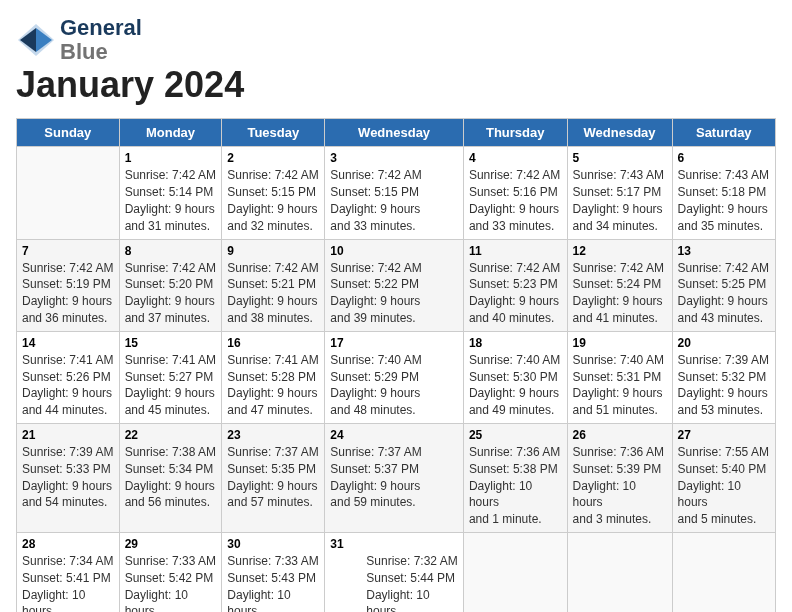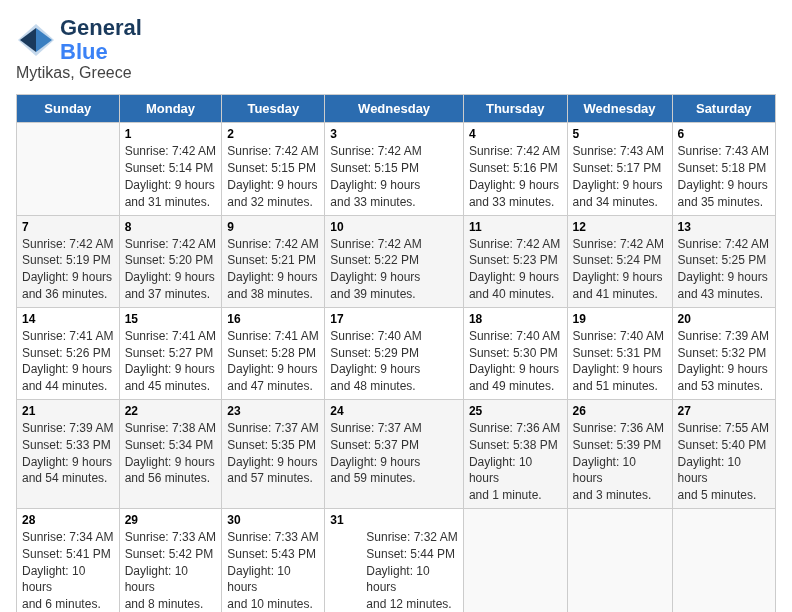--- a/index.html
+++ b/index.html
@@ -21,21 +21,21 @@
       display: flex;
       align-items: center;
     }
     .logo-text {
       font-size: 22px;
       font-weight: bold;
       color: #1a3a5c;
       line-height: 1.1;
     }
     .logo-text span {
-      color: #3b82f6;
+      color: #737373;
     }
     .logo-icon {
       width: 40px;
       height: 36px;
       margin-right: 4px;
     }
     .title-block {
       text-align: right;
     }
     .calendar-title {
@@ -94,21 +94,21 @@
       <rect x="0" y="0" width="40" height="36" fill="none"></rect>
       <polygon points="20,2 38,18 20,34 2,18" fill="#3a7fc1" opacity="0.3"></polygon>
       <polygon points="20,6 36,18 20,30" fill="#3a7fc1"></polygon>
       <polygon points="20,6 4,18 20,30" fill="#1a3a5c"></polygon>
     </svg>
     <div>
       <div class="logo-text">General<br><span>Blue</span></div>
     </div>
   </div>
   <div class="title-block">
-    <div class="calendar-subtitle">Mytikas, Greece</div>
+    <div class="calendar-title">January 2024</div>
   </div>
 </div>
 
 <table>
   <thead>
     <tr>
     <th>Sunday</th>
         <th>Monday</th>
         <th>Tuesday</th>
         <th>Wednesday</th>

